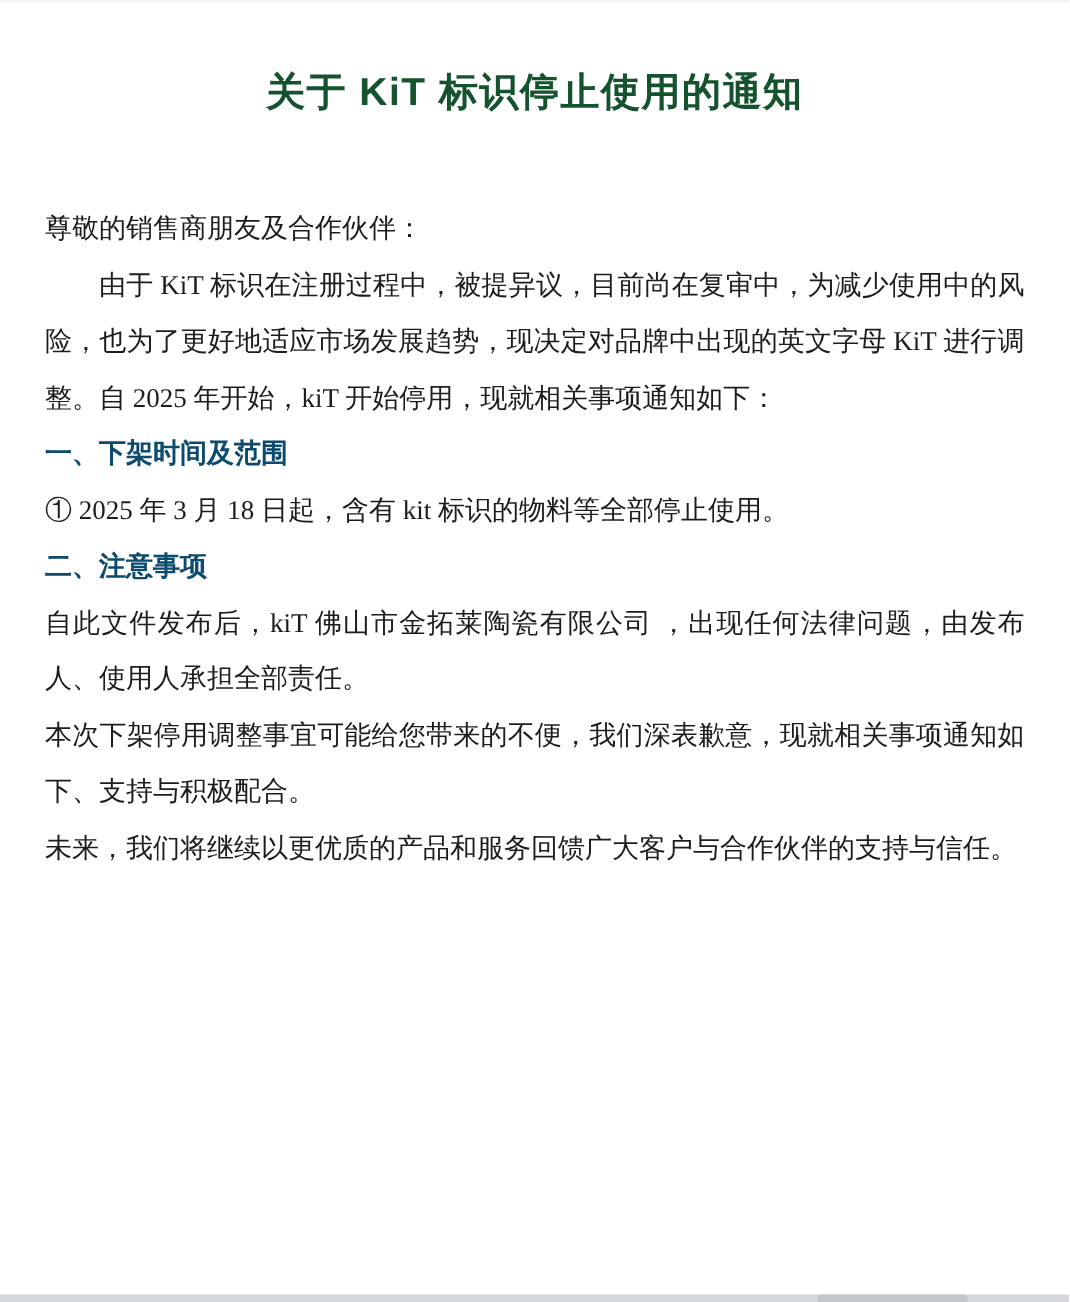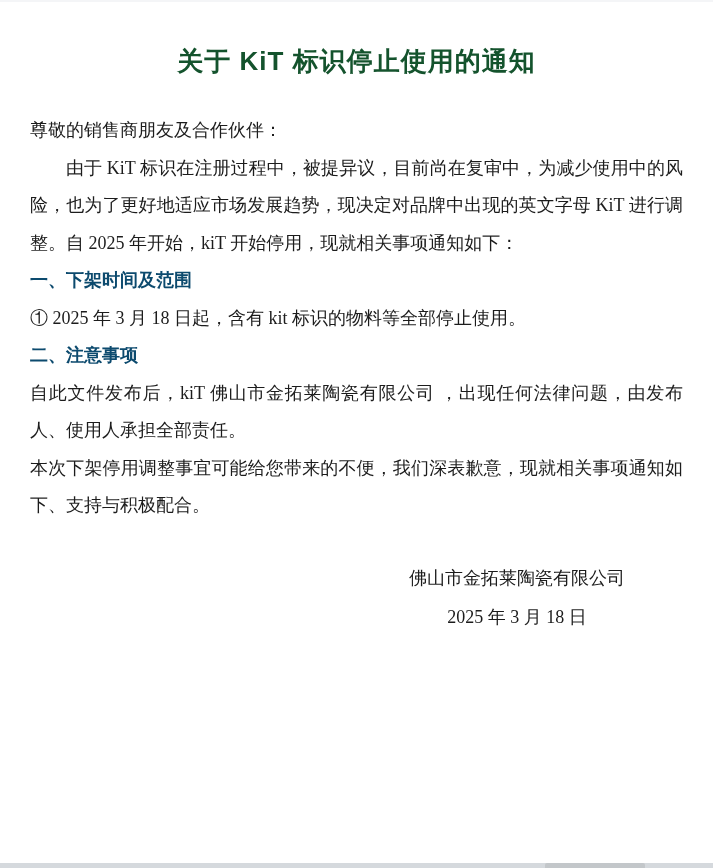--- a/index.html
+++ b/index.html
@@ -25,21 +25,21 @@
     padding-top: 42px;
     text-align: center;
     font-family: "Liberation Sans", "DejaVu Sans", sans-serif;
     font-weight: 700;
     font-size: 26px;
     line-height: 34px;
     color: #14532d;
     letter-spacing: 1px;
   }
   .salutation {
-    margin-top: 34px;
+    margin-top: 56px;
   }
   p, .line {
     margin: 0;
     font-size: 18px;
     line-height: 37.5px;
     text-align: justify;
   }
   .indent {
     text-indent: 2em;
   }
@@ -105,27 +105,22 @@
 
     <p>① 2025 年 3 月 18 日起，含有 kit 标识的物料等全部停止使用。</p>
 
 
     <p class="sec-heading">二、注意事项</p>
 
     <p>自此文件发布后，kiT 佛山市金拓莱陶瓷有限公司 ，出现任何法律问题，由发布人、使用人承担全部责任。</p>
 
     <p>本次下架停用调整事宜可能给您带来的不便，我们深表歉意，现就相关事项通知如下、支持与积极配合。</p>
 
+    <p>未来，我们将继续以更优质的产品和服务回馈广大客户与合作伙伴的支持与信任。</p>
 
 
-    <div class="signature">
-      <div class="sig-inner">
-        <div class="sig-company">佛山市金拓莱陶瓷有限公司</div>
-        <div class="sig-date">2025 年 3 月 18 日</div>
-      </div>
-    </div>
 
   </div>
 
   <div class="h-scrollbar">
     <div class="thumb"></div>
   </div>
 </div>
 
 </body></html>

